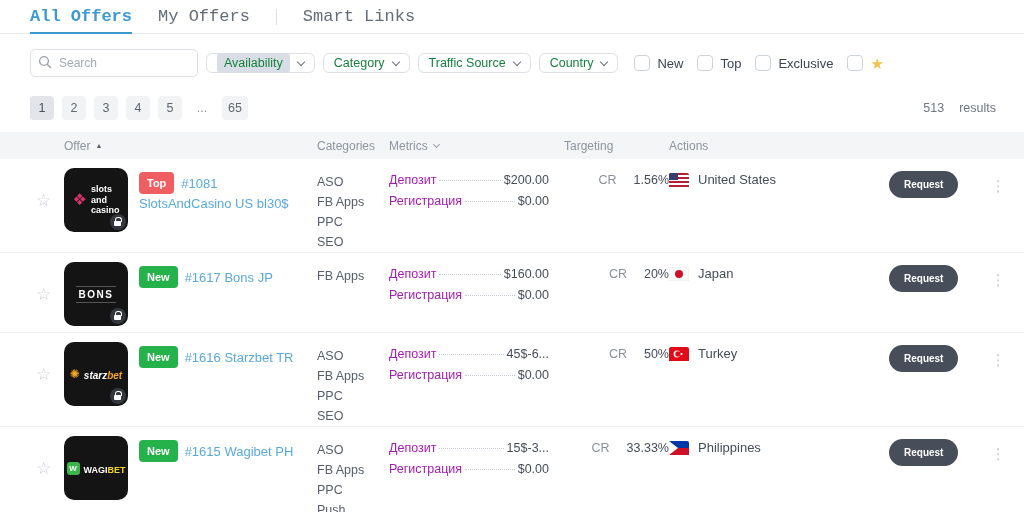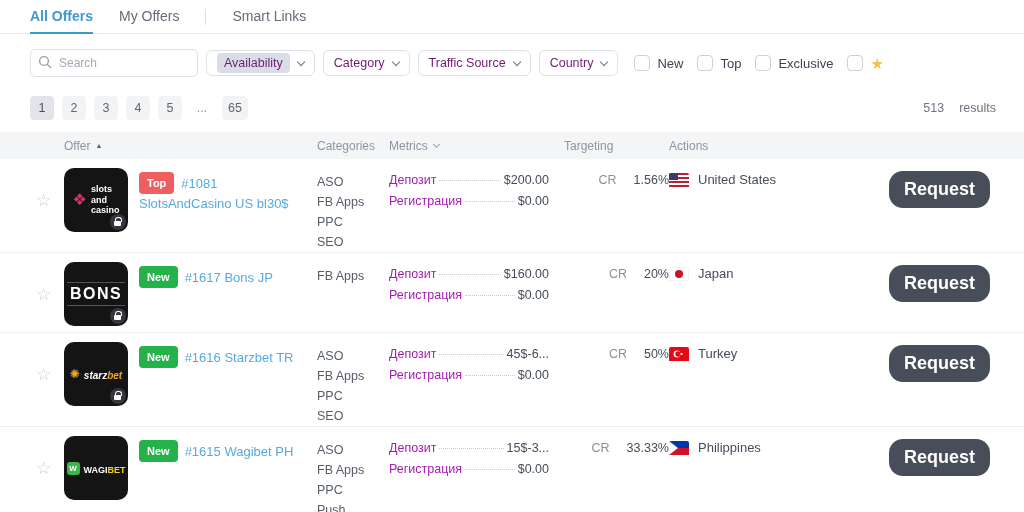--- a/index.html
+++ b/index.html
@@ -10,31 +10,31 @@
     overflow: hidden;
     background: #fff;
     font-family: "Liberation Sans", sans-serif;
     color: #3b4453;
   }
   
   .page-title { margin: 12px 0 6px 30px; font-size: 19px; font-weight: 700; color: #21252c; }
 
   
   .tabs { display: flex; align-items: stretch; gap: 26px; padding-left: 30px; border-bottom: 1px solid #e8ebee; height: 34px; }
-  .tab { display: flex; align-items: center; font-size: 14px; color: #646c78; cursor: pointer; border-bottom: 2px solid transparent; margin-bottom: -1px; }
+  .tab { display: flex; align-items: center; font-size: 17px; color: #646c78; cursor: pointer; border-bottom: 2px solid transparent; margin-bottom: -1px; font-family: Liberation Mono, monospace; }
   .tab.active { color: #3d9ad1; border-bottom-color: #3d9ad1; font-weight: 600;}
   .tab-sep { width: 1px; background: #dcdfe4; align-self: center; height: 16px; }
 
   
   .filterbar { display: flex; align-items: center; gap: 8px; padding-left: 30px; margin-top: 14px; height: 30px; }
   .searchbox { position: relative; width: 168px; height: 28px; }
   .searchbox input { width: 100%; height: 100%; border: 1px solid #dde1e6; border-radius: 5px; padding: 0 8px 0 28px; font-size: 12px; color:#000000; outline: none; font-family: "Liberation Sans", sans-serif;}
   .searchbox input::placeholder { color: #a3aab4; }
   .search-ic { position: absolute; left: 8px; top: 6px; }
-  .dd { display: inline-flex; align-items: center; gap: 8px; height: 26px; border: 1px solid #dde1e6; border-radius: 6px; background: #fff; padding: 0 10px; font-size: 12.5px; color: #701a75; cursor: pointer; font-family: "Liberation Sans", sans-serif;}
+  .dd { display: inline-flex; align-items: center; gap: 8px; height: 20px; border: 1px solid #dde1e6; border-radius: 6px; background: #fff; padding: 0 10px; font-size: 12.5px; color: #15803d; cursor: pointer; font-family: "Liberation Sans", sans-serif;}
   .dd .lbl.hl { background: #d9dee6; border-radius: 4px; padding: 3px 7px; }
   .chev { width: 6px; height: 6px; border-right: 1.5px solid #6b7380; border-bottom: 1.5px solid #6b7380; transform: rotate(45deg); margin-top: -3px; }
   .cb-group { display: flex; align-items: center; gap: 14px; margin-left: 8px; }
   .cb-item { display: flex; align-items: center; gap: 7px; cursor: pointer; }
   .cb { width: 16px; height: 16px; border: 1.5px solid #ccd2da; border-radius: 4px; background: #fff; }
   .cb-label { font-size: 13px; color: #3b4453; }
   .star-filter { font-size: 15px; color: #f2c14e; line-height: 1; }
 
   
   .pagerow { display: flex; align-items: center; gap: 8px; padding: 0 28px 0 30px; margin-top: 18px; height: 24px; }
@@ -53,21 +53,21 @@
   .chev-s { width: 5px; height: 5px; border-right: 1.2px solid #9aa1ac; border-bottom: 1.2px solid #9aa1ac; transform: rotate(45deg); margin-top: -2px; }
 
   .trow { min-height: 80px; }
   .trow + .trow { border-top: 1px solid #edeff2; }
   .cell-star { padding-top: 33px; padding-left: 6px; }
   .fav-star { font-size: 17px; color: #c8ced8; cursor: pointer; line-height: 1; }
   .cell-logo { padding-top: 9px; }
   .logo { position: relative; width: 64px; height: 64px; background: #141414; border-radius: 10px; display: flex; align-items: center; justify-content: center; gap: 4px; cursor: pointer; overflow: hidden;}
   .logo-lines { font-size: 9px; font-weight: 700; color: #fff; line-height: 1.15; white-space: pre-line; }
   .logo-diamond { color: #d6336c; font-size: 16px; line-height: 1; }
-  .logo-bons { font-size: 16px; font-weight: 700; color: #fff; letter-spacing: 1.5px; border-top: 1px solid #555; border-bottom: 1px solid #555; padding: 2px 3px;}
+  .logo-bons { font-size: 10px; font-weight: 700; color: #fff; letter-spacing: 1.5px; border-top: 1px solid #555; border-bottom: 1px solid #555; padding: 2px 3px;}
   .logo-sun { color: #f5a623; font-size: 12px; line-height: 1; }
   .logo-starz1 { color: #fff; font-size: 10px; font-weight: 700; font-style: italic; }
   .logo-starz2 { color: #f5a623; font-size: 10px; font-weight: 700; font-style: italic; }
   .wbadge { display: inline-flex; align-items: center; justify-content: center; width: 13px; height: 13px; background: #3cb54a; border-radius: 3px; color: #fff; font-size: 8px; font-weight: 700; }
   .logo-wagi1 { color: #fff; font-size: 9px; font-weight: 700; }
   .logo-wagi2 { color: #f5d327; font-size: 9px; font-weight: 700; }
   .lock { position: absolute; right: 2px; bottom: 2px; width: 16px; height: 16px; border-radius: 50%; background: #34373d; }
   .lock::after { content: ""; position: absolute; left: 5px; top: 3px; width: 5px; height: 4px; border: 1.2px solid #fff; border-bottom: none; border-radius: 3px 3px 0 0; }
   .lock::before { content: ""; position: absolute; left: 4px; top: 7px; width: 7px; height: 5px; background: #fff; border-radius: 1px; }
 
@@ -86,21 +86,21 @@
   .pl-val { color: #454d59; }
 
   .cell-metrics { padding-top: 14px; display: flex; gap: 17px; font-size: 12.5px; align-items: flex-start; justify-content: flex-end; }
   .m-label { color: #8a919c; }
   .m-val { color: #454d59; }
 
   .cell-target { padding-top: 13px; display: flex; align-items: flex-start; gap: 9px; font-size: 13px; color: #454d59; }
   .flag { border-radius: 2px; overflow: hidden; display: inline-block; margin-top: 1px; flex: none;}
 
   .cell-actions { padding-top: 12px; display: flex; align-items: flex-start; }
-  .btn-request { background: #484e59; color: #fff; border: none; border-radius: 14px; font-size: 18px; font-weight: 600; padding: 8px 15px; cursor: pointer; font-family: "Liberation Sans", sans-serif; }
+  .btn-request { background: #484e59; color: #fff; border: none; border-radius: 14px; font-size: 10px; font-weight: 600; padding: 8px 15px; cursor: pointer; font-family: "Liberation Sans", sans-serif; }
   .kebab { margin-left: 32px; margin-top: 7px; color: #c2c7cf; font-size: 15px; cursor: pointer; letter-spacing: 0; line-height: 1;}
 </style>
 </head>
 <body>
 
 <div class="page">
 
 
   <div class="tabs">
     <div class="tab active">All Offers</div>

